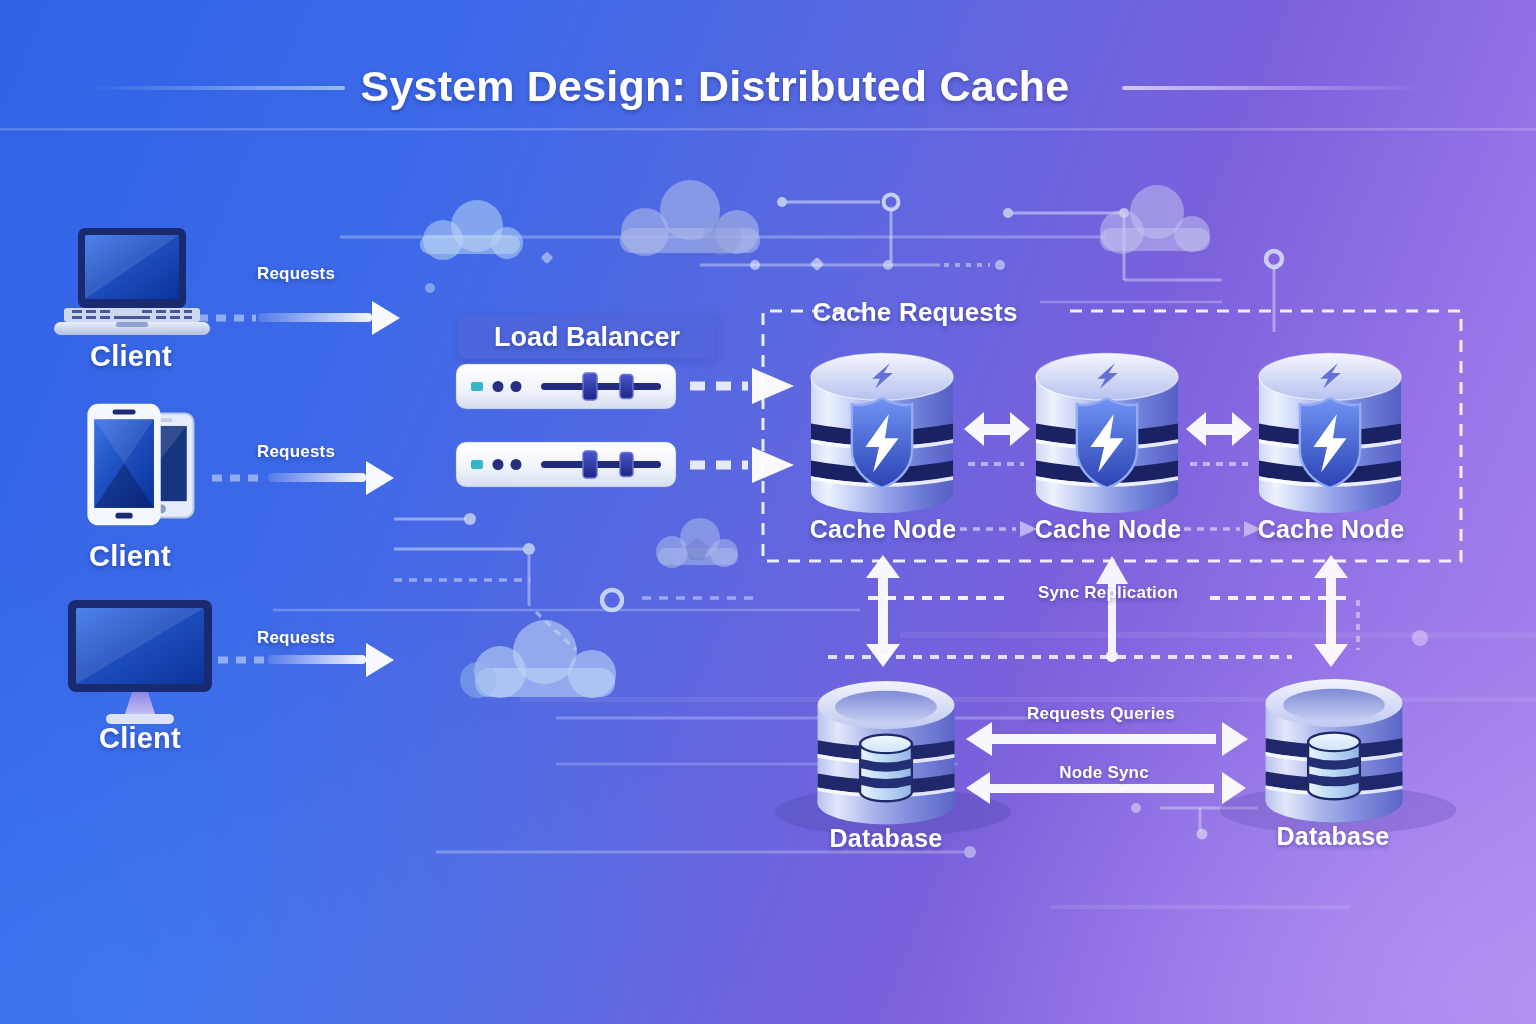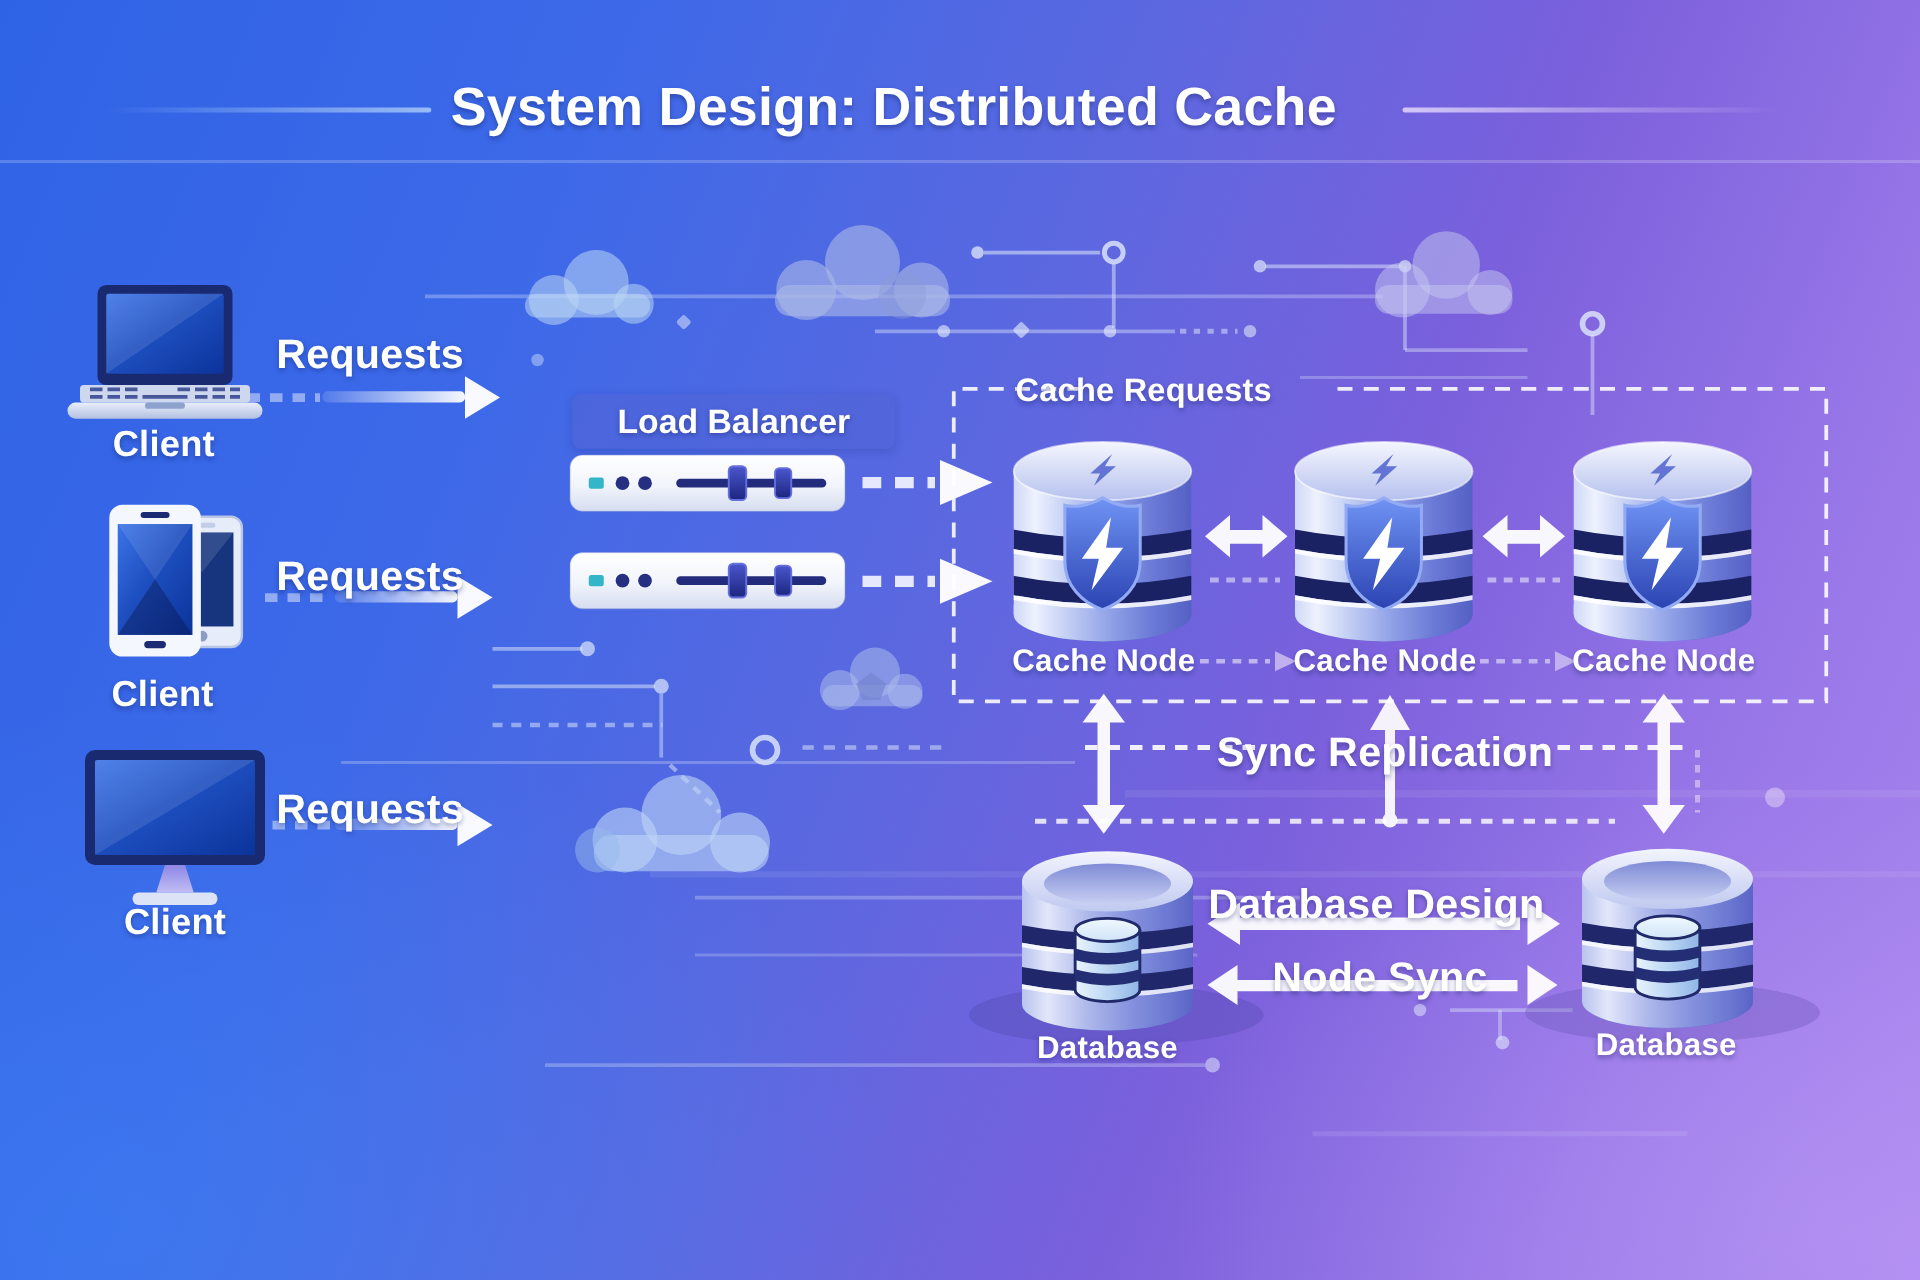--- a/index.html
+++ b/index.html
@@ -12,21 +12,21 @@
       linear-gradient(112deg,#2f63e6 0%,#3d69e8 26%,#5a68e0 47%,#7b60dc 66%,#9877e8 84%,#a985ee 100%);
   }
   svg{display:block}
   .layer{position:absolute;inset:0;pointer-events:none;}
   .lbl{
     position:absolute;color:#fff;font-weight:700;white-space:nowrap;
     transform:translateX(-50%);text-shadow:0 2px 4px rgba(15,25,90,.38);
     letter-spacing:.2px;
   }
   .f43{font-size:43px}.f29{font-size:29px}.f27{font-size:25px}
-  .f26{font-size:26px}.f25{font-size:33px}
+  .f26{font-size:26px}.f25{font-size:17px}
   .icon{position:absolute;}
   #lb-label{
     position:absolute;left:458px;top:315px;width:258px;height:44px;
     background:rgba(80,100,214,.62);border-radius:7px;
     display:flex;align-items:center;justify-content:center;
     color:#fff;font-weight:700;font-size:27px;text-shadow:0 2px 4px rgba(15,25,90,.38);
     box-shadow:0 2px 8px rgba(20,30,100,.18);
     text-align:center;
   }
 </style>
@@ -426,16 +426,16 @@
 
   <svg class="icon" style="left:812px;top:670px" width="148" height="159">
       <use href="#sym-db"></use>
     </svg>
   <svg class="icon" style="left:1260px;top:668px" width="148" height="159">
       <use href="#sym-db"></use>
     </svg>
   <div class="lbl f27" style="left:886px;top:824px">Database</div>
   <div class="lbl f27" style="left:1333px;top:822px">Database</div>
 
-  <div class="lbl f25" style="left:1101px;top:704px">Database Design</div>
+  <div class="lbl f25" style="left:1101px;top:704px">Requests Queries</div>
   <div class="lbl f25" style="left:1104px;top:763px">Node Sync</div>
 
 </div>
 
 </body></html>

